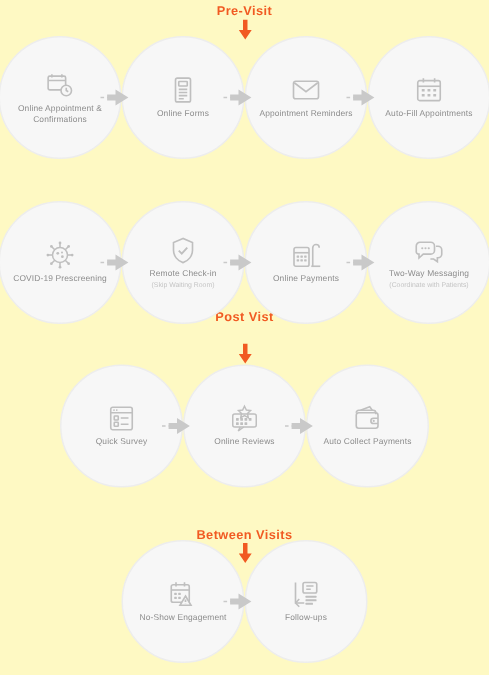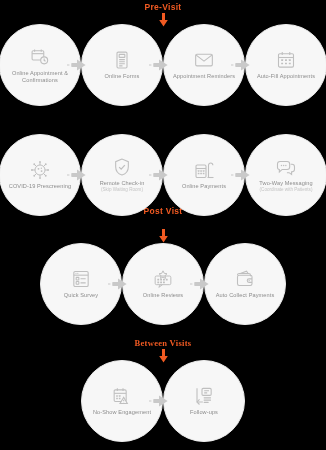--- a/index.html
+++ b/index.html
@@ -5,21 +5,21 @@
   * { box-sizing: border-box; margin: 0; padding: 0; }
 
   html, body {
     width: 326px;
     height: 450px;
     background: #ffffff;
     font-family: "Liberation Sans", sans-serif;
     overflow: hidden;
   }
 
-  #page { position: relative; width: 326px; height: 450px; background: #000000; }
+  #page { position: relative; width: 326px; height: 450px; background: #fef9c3; }
 
   
   .section-head {
     position: absolute;
     left: 0; right: 0;
     display: flex;
     flex-direction: column;
     align-items: center;
     pointer-events: none;
   }
@@ -325,21 +325,21 @@
             <path d="M3 7.4a2 2 0 0 1 2-2h11.6a2 2 0 0 1 2 2v1.2"></path>
             <rect x="3" y="7.4" width="17.4" height="12.4" rx="2"></rect>
             <path d="M20.4 11.8h-3.6a2.1 2.1 0 0 0 0 4.2h3.6"></path>
             <circle cx="17" cy="13.9" r=".85" fill="#BFBFBF" stroke="none"></circle>
             <path d="M6.4 5.4 13.8 2.6l2 2.8"></path>
           </svg>
         </div>
         <div class="node-label">Auto Collect Payments</div>
       </div>
     </div>
-    <div class="section-head" style="top: 338px; font-family: Liberation Serif, serif;">
+    <div class="section-head" style="top: 351px;">
       <div class="section-title">Between Visits</div>
       <span class="down-arrow"><svg width="11" height="14" viewBox="0 0 11 14" fill="none">
           <path d="M4 0h3v7h2.8L5.5 13.4 1.2 7H4V0Z" fill="#F15A22"></path>
         </svg></span>
     </div>
     <div class="row" style="top: 360px;">
       <div class="node">
         <div class="node-icon">
           <svg width="20" height="20" viewBox="0 0 24 24" fill="none" stroke="#BFBFBF" stroke-width="1.3">
             <rect x="2.6" y="4.6" width="14.4" height="14" rx="1.5"></rect>

